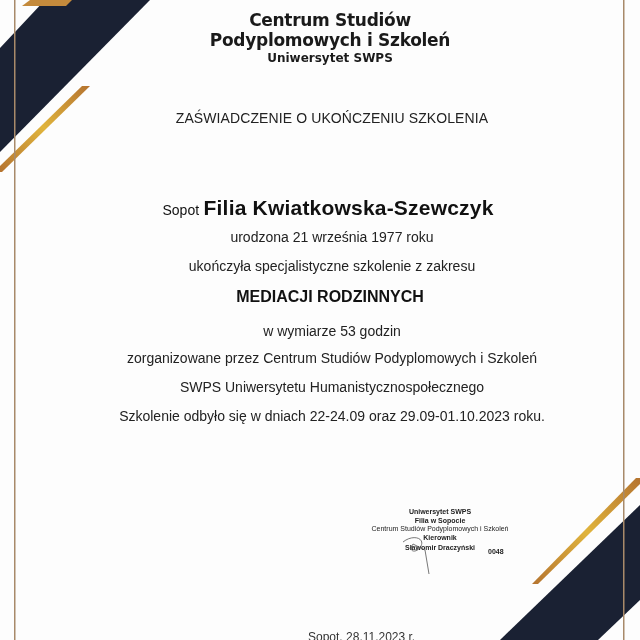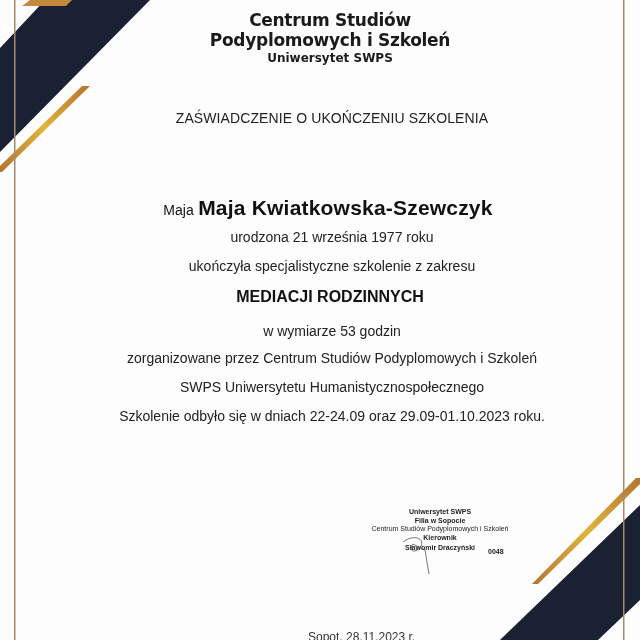--- a/index.html
+++ b/index.html
@@ -65,22 +65,22 @@
   <rect x="623" y="0" width="1.5" height="640" fill="#a88a6a"></rect>
 </svg>
 
 <div class="center-line header-title" style="top:10px; left:10px;">Centrum Studiów</div>
 <div class="center-line header-title" style="top:30px; left:10px;">Podyplomowych i Szkoleń</div>
 <div class="center-line header-sub" style="top:51px; left:10px;">Uniwersytet SWPS</div>
 
 <div class="center-line doc-title" style="top:110px; left:12px;">ZAŚWIADCZENIE O UKOŃCZENIU SZKOLENIA</div>
 
 <div class="center-line name-line" style="top:196px; left:8px;">
-  <span class="name-prefix">Maja</span>
-  <span class="name-main">Maja Kwiatkowska-Szewczyk</span>
+  <span class="name-prefix">Sopot</span>
+  <span class="name-main">Filia Kwiatkowska-Szewczyk</span>
 </div>
 
 <div class="center-line body-line" style="top:229px; left:12px;">urodzona 21 września 1977 roku</div>
 <div class="center-line body-line" style="top:258px; left:12px;">ukończyła specjalistyczne szkolenie z zakresu</div>
 
 <div class="center-line course" style="top:288px; left:10px;">MEDIACJI RODZINNYCH</div>
 
 <div class="center-line body-line" style="top:323px; left:12px;">w wymiarze 53 godzin</div>
 <div class="center-line body-line" style="top:350px; left:12px;">zorganizowane przez Centrum Studiów Podyplomowych i Szkoleń</div>
 <div class="center-line body-line" style="top:379px; left:12px;">SWPS Uniwersytetu Humanistycznospołecznego</div>

